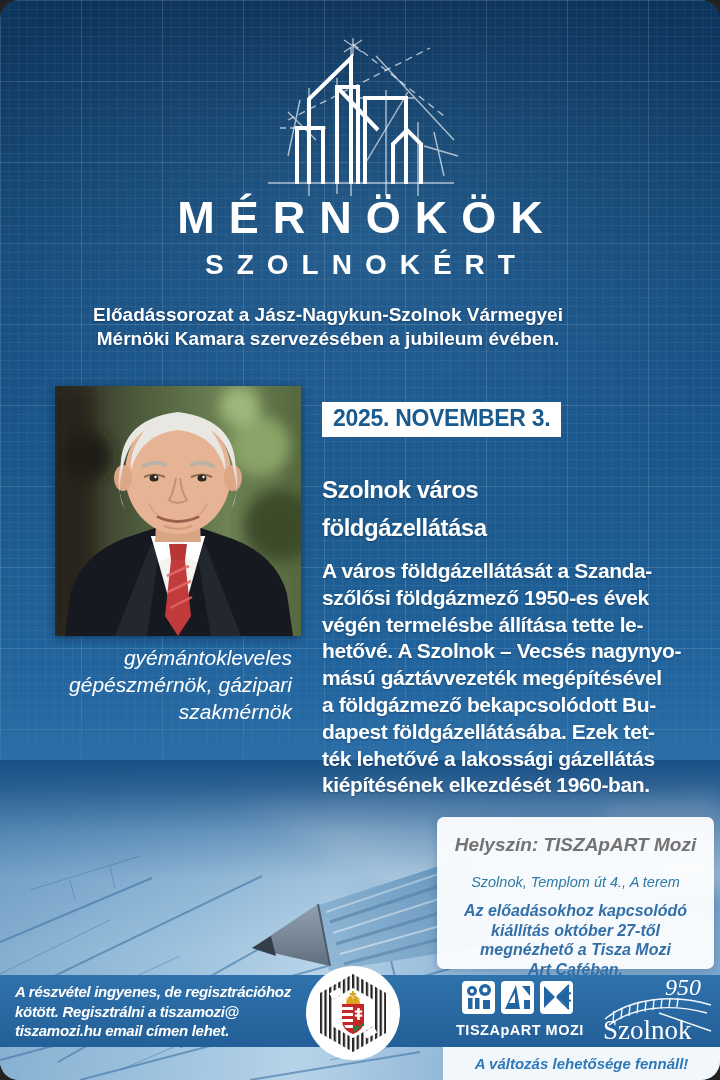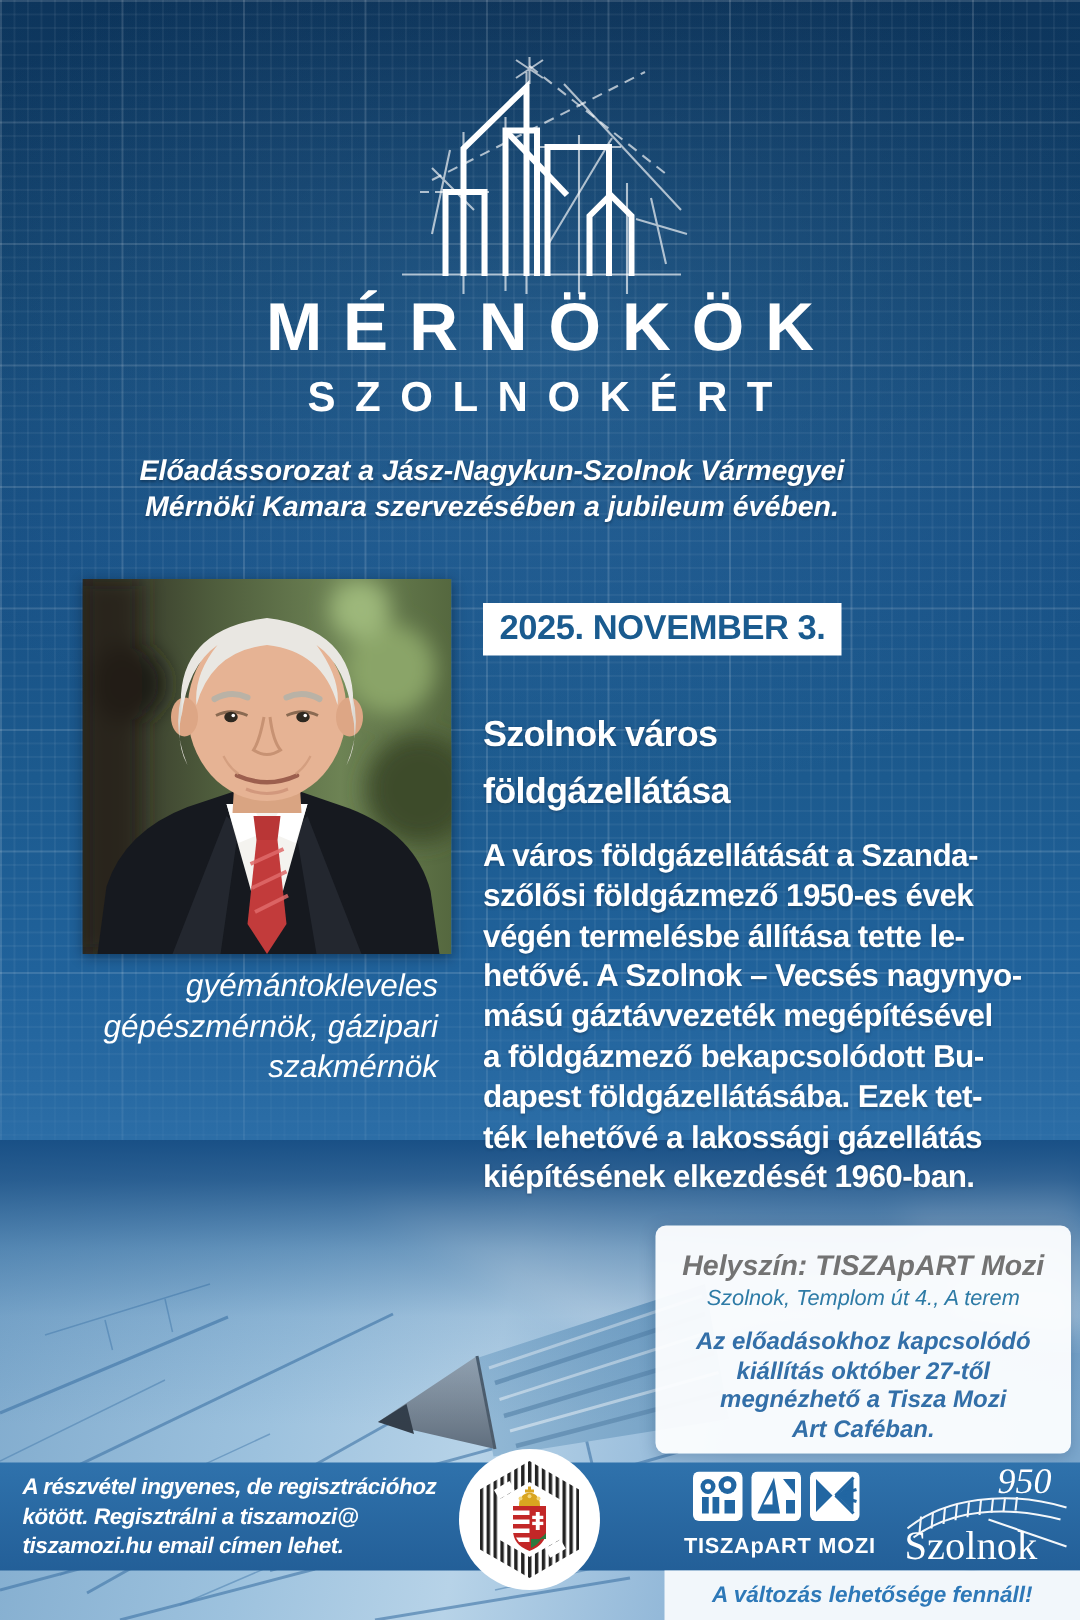--- a/index.html
+++ b/index.html
@@ -1,19 +1,20 @@
 <!DOCTYPE html>
 <html><head>
 <meta charset="utf-8">
 <style>
   html,body{margin:0;padding:0;background:#222;}
   .poster{
     position:relative;width:720px;height:1080px;overflow:hidden;
     font-family:"Liberation Sans",sans-serif;color:#fff;
     background:linear-gradient(180deg,#0e3a63 0%,#134571 18%,#185084 34%,#1c5a8e 48%,#20629b 60%,#2b6da6 70%,#4a86b8 78%,#6fa3cc 86%,#8fb9da 100%);
+    border-radius:19px;
   }
   .glow{position:absolute;inset:0;
     background:radial-gradient(ellipse 90% 40% at 50% 22%,rgba(62,130,185,.40),rgba(0,0,0,0) 70%),
                radial-gradient(ellipse 140% 60% at 50% 0%,rgba(0,10,30,.25),rgba(0,0,0,0) 55%);}
   .grid{position:absolute;left:0;top:0;width:720px;height:840px;
     background-image:
       linear-gradient(rgba(255,255,255,.05) 1px,transparent 1px),
       linear-gradient(90deg,rgba(255,255,255,.05) 1px,transparent 1px),
       linear-gradient(rgba(255,255,255,.09) 1px,transparent 1px),
       linear-gradient(90deg,rgba(255,255,255,.09) 1px,transparent 1px);
@@ -22,36 +23,36 @@
     mask-image:linear-gradient(180deg,#000 78%,transparent 100%);}
   .band{position:absolute;left:0;top:760px;width:720px;height:320px;
     background:linear-gradient(102deg,#7ea9cc 0%,#9dc2de 28%,#b7d3e8 46%,#8db4d6 68%,#7aa6cc 100%);}
   .band-blend{position:absolute;left:0;top:760px;width:720px;height:190px;
     background:linear-gradient(180deg,rgba(25,80,134,1) 0%,rgba(25,80,134,.85) 14%,rgba(30,90,145,.45) 38%,rgba(40,100,155,.15) 62%,rgba(0,0,0,0) 100%);}
   .abs{position:absolute;}
   
   .logo-draw{left:258px;top:36px;}
   .title1{left:0;top:192px;width:720px;text-align:center;font-size:45px;font-weight:bold;letter-spacing:14px;text-indent:14px;}
   .title2{left:0;top:249px;width:720px;text-align:center;font-size:28px;font-weight:bold;letter-spacing:13px;text-indent:13px;}
-  .subtitle{left:0;top:303px;width:656px;text-align:center;font-style:italic;font-weight:bold;font-size:19px;line-height:24px;text-shadow:0 1px 2px rgba(0,20,40,.4);}
+  .subtitle{left:0;top:303px;width:656px;text-align:center;font-weight:bold;font-size:19px;line-height:24px;text-shadow:0 1px 2px rgba(0,20,40,.4);}
   
   .photo{left:55px;top:386px;width:246px;height:250px;box-shadow:0 2px 8px rgba(0,15,35,.45);}
   .caption{left:16px;top:644px;width:276px;text-align:right;}
   .caption .name{font-size:25px;font-weight:bold;font-style:italic;margin-bottom:6px;}
   .caption .titles{font-size:21px;font-style:italic;line-height:27px;}
   
   .badges{left:322px;top:402px;}
   .badge{display:table;background:#fff;color:#1a5b8f;font-weight:bold;font-size:23px;letter-spacing:-.3px;padding:3px 11px 5px 11px;margin-bottom:1px;}
   .talk-title{left:322px;top:471px;width:396px;font-size:24px;font-weight:bold;line-height:38px;letter-spacing:-.5px;text-shadow:0 1px 2px rgba(0,20,40,.35);}
   .talk-body{left:322px;top:558px;width:400px;font-size:21px;font-weight:bold;line-height:26.8px;letter-spacing:-.4px;text-shadow:0 1px 2px rgba(0,20,40,.3);}
   
   .venue{left:437px;top:817px;width:277px;height:152px;background:rgba(253,254,255,.95);border-radius:7px;
     box-shadow:0 2px 10px rgba(20,50,90,.25);text-align:center;font-style:italic;}
   .venue .v1{margin-top:17px;font-size:19px;font-weight:bold;color:#737373;}
-  .venue .v2{font-size:14.5px;color:#2e7ba6;margin-top:2px;}
+  .venue .v2{font-size:14.5px;color:#2e7ba6;margin-top:18px;}
   .venue .v3{font-size:16px;font-weight:bold;color:#336fa8;line-height:19.5px;margin-top:11px;}
   
   .bar{left:0;top:975px;width:720px;height:72px;background:linear-gradient(180deg,#2f72ac,#235f98);}
   .reg{left:15px;top:982px;width:300px;font-style:italic;font-weight:bold;font-size:15px;line-height:19.5px;letter-spacing:-.3px;}
   .hexlogo{left:306px;top:966px;}
   .tpart{left:456px;top:981px;width:118px;text-align:right;}
   .tpart .label{font-size:14.5px;font-weight:bold;letter-spacing:.5px;margin-top:3px;white-space:nowrap;}
   .szlogo{left:599px;top:975px;}
   .motto{left:443px;top:1047px;width:277px;height:33px;background:#f2f7fb;display:flex;align-items:center;justify-content:center;
     font-style:italic;font-weight:bold;font-size:15px;color:#2e79b8;}

